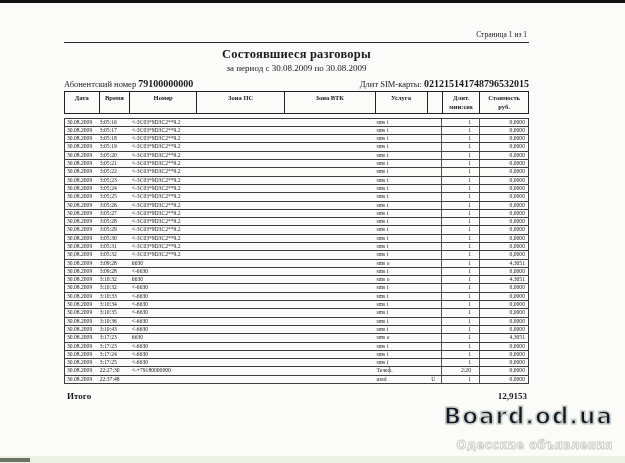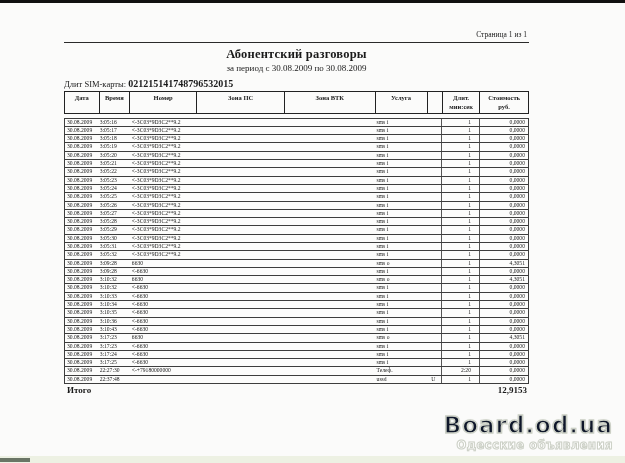--- a/index.html
+++ b/index.html
@@ -40,57 +40,61 @@
   .c-num  { width:80px; padding-left:3px; }
   .c-zps  { width:105px; }
   .c-zvtk { width:108px; }
   .c-svc  { width:62px; padding-left:3px; }
   .c-flag { width:18px; text-align:center; }
   .c-dur  { width:44px; text-align:right; padding-right:8px; }
   .c-cost { width:58px; text-align:right; padding-right:3px; }
 
   .trow .c-dur, .trow .c-cost { border-left:1px solid #555; }
 
-  .total { display:flex; justify-content:space-between; font-weight:bold; font-size:9px; margin-top:1px; }
+  .total { display:flex; justify-content:space-between; font-weight:bold; font-size:9px; margin-top:7px; }
   .total .t-label { padding-left:3px; }
   .total .t-value { padding-right:2px; }
 
   .watermark {
     position:absolute; right:12px; bottom:11px; text-align:right;
     font-family:"DejaVu Sans", sans-serif; pointer-events:none;
   }
   .wm-title {
     font-size:23px; font-weight:bold; letter-spacing:1px; color:#0f172a;
     -webkit-text-stroke:1.6px #ccd0c6;
     text-shadow:0 0 1px #d4d8ce, 0 0 2px #dde1d7;
     line-height:1.0;
   }
   .wm-sub {
     font-size:11.5px; font-weight:bold; color:#ffffff; letter-spacing:0.5px;
     -webkit-text-stroke:1px #ccd0c6;
     text-shadow:0 0 1px #d4d8ce;
-    margin-top:1px;
+    margin-top:10px;
   }
 
   .bottombar { position:absolute; bottom:0; left:0; width:625px; height:7px; background:#edf1e3; }
   .bottombar-left { position:absolute; bottom:1px; left:0; width:30px; height:4px; background:#6a7565; }
 </style>
 </head>
 <body>
 
 <div class="screen">
   <div class="topbar"></div>
 
   <div class="doc">
     <div class="page-indicator">Страница 1 из 1</div>
     <hr class="rule">
-    <div class="title">Абонентский разговоры</div>
+    <div class="title">Состоявшиеся разговоры</div>
     <div class="period">за период с 30.08.2009 по 30.08.2009</div>
 
     <div class="acct">
+      <span class="grp">
+        <span>Абонентский номер</span>
+        <span class="num">79100000000</span>
+      </span>
       <span class="grp">
         <span>Длит SIM-карты:</span>
         <span class="num">021215141748796532015</span>
       </span>
     </div>
 
     <div class="thead">
       <div class="hc c-date">Дата</div>
       <div class="hc c-time">Время</div>
       <div class="hc c-num">Номер</div>

